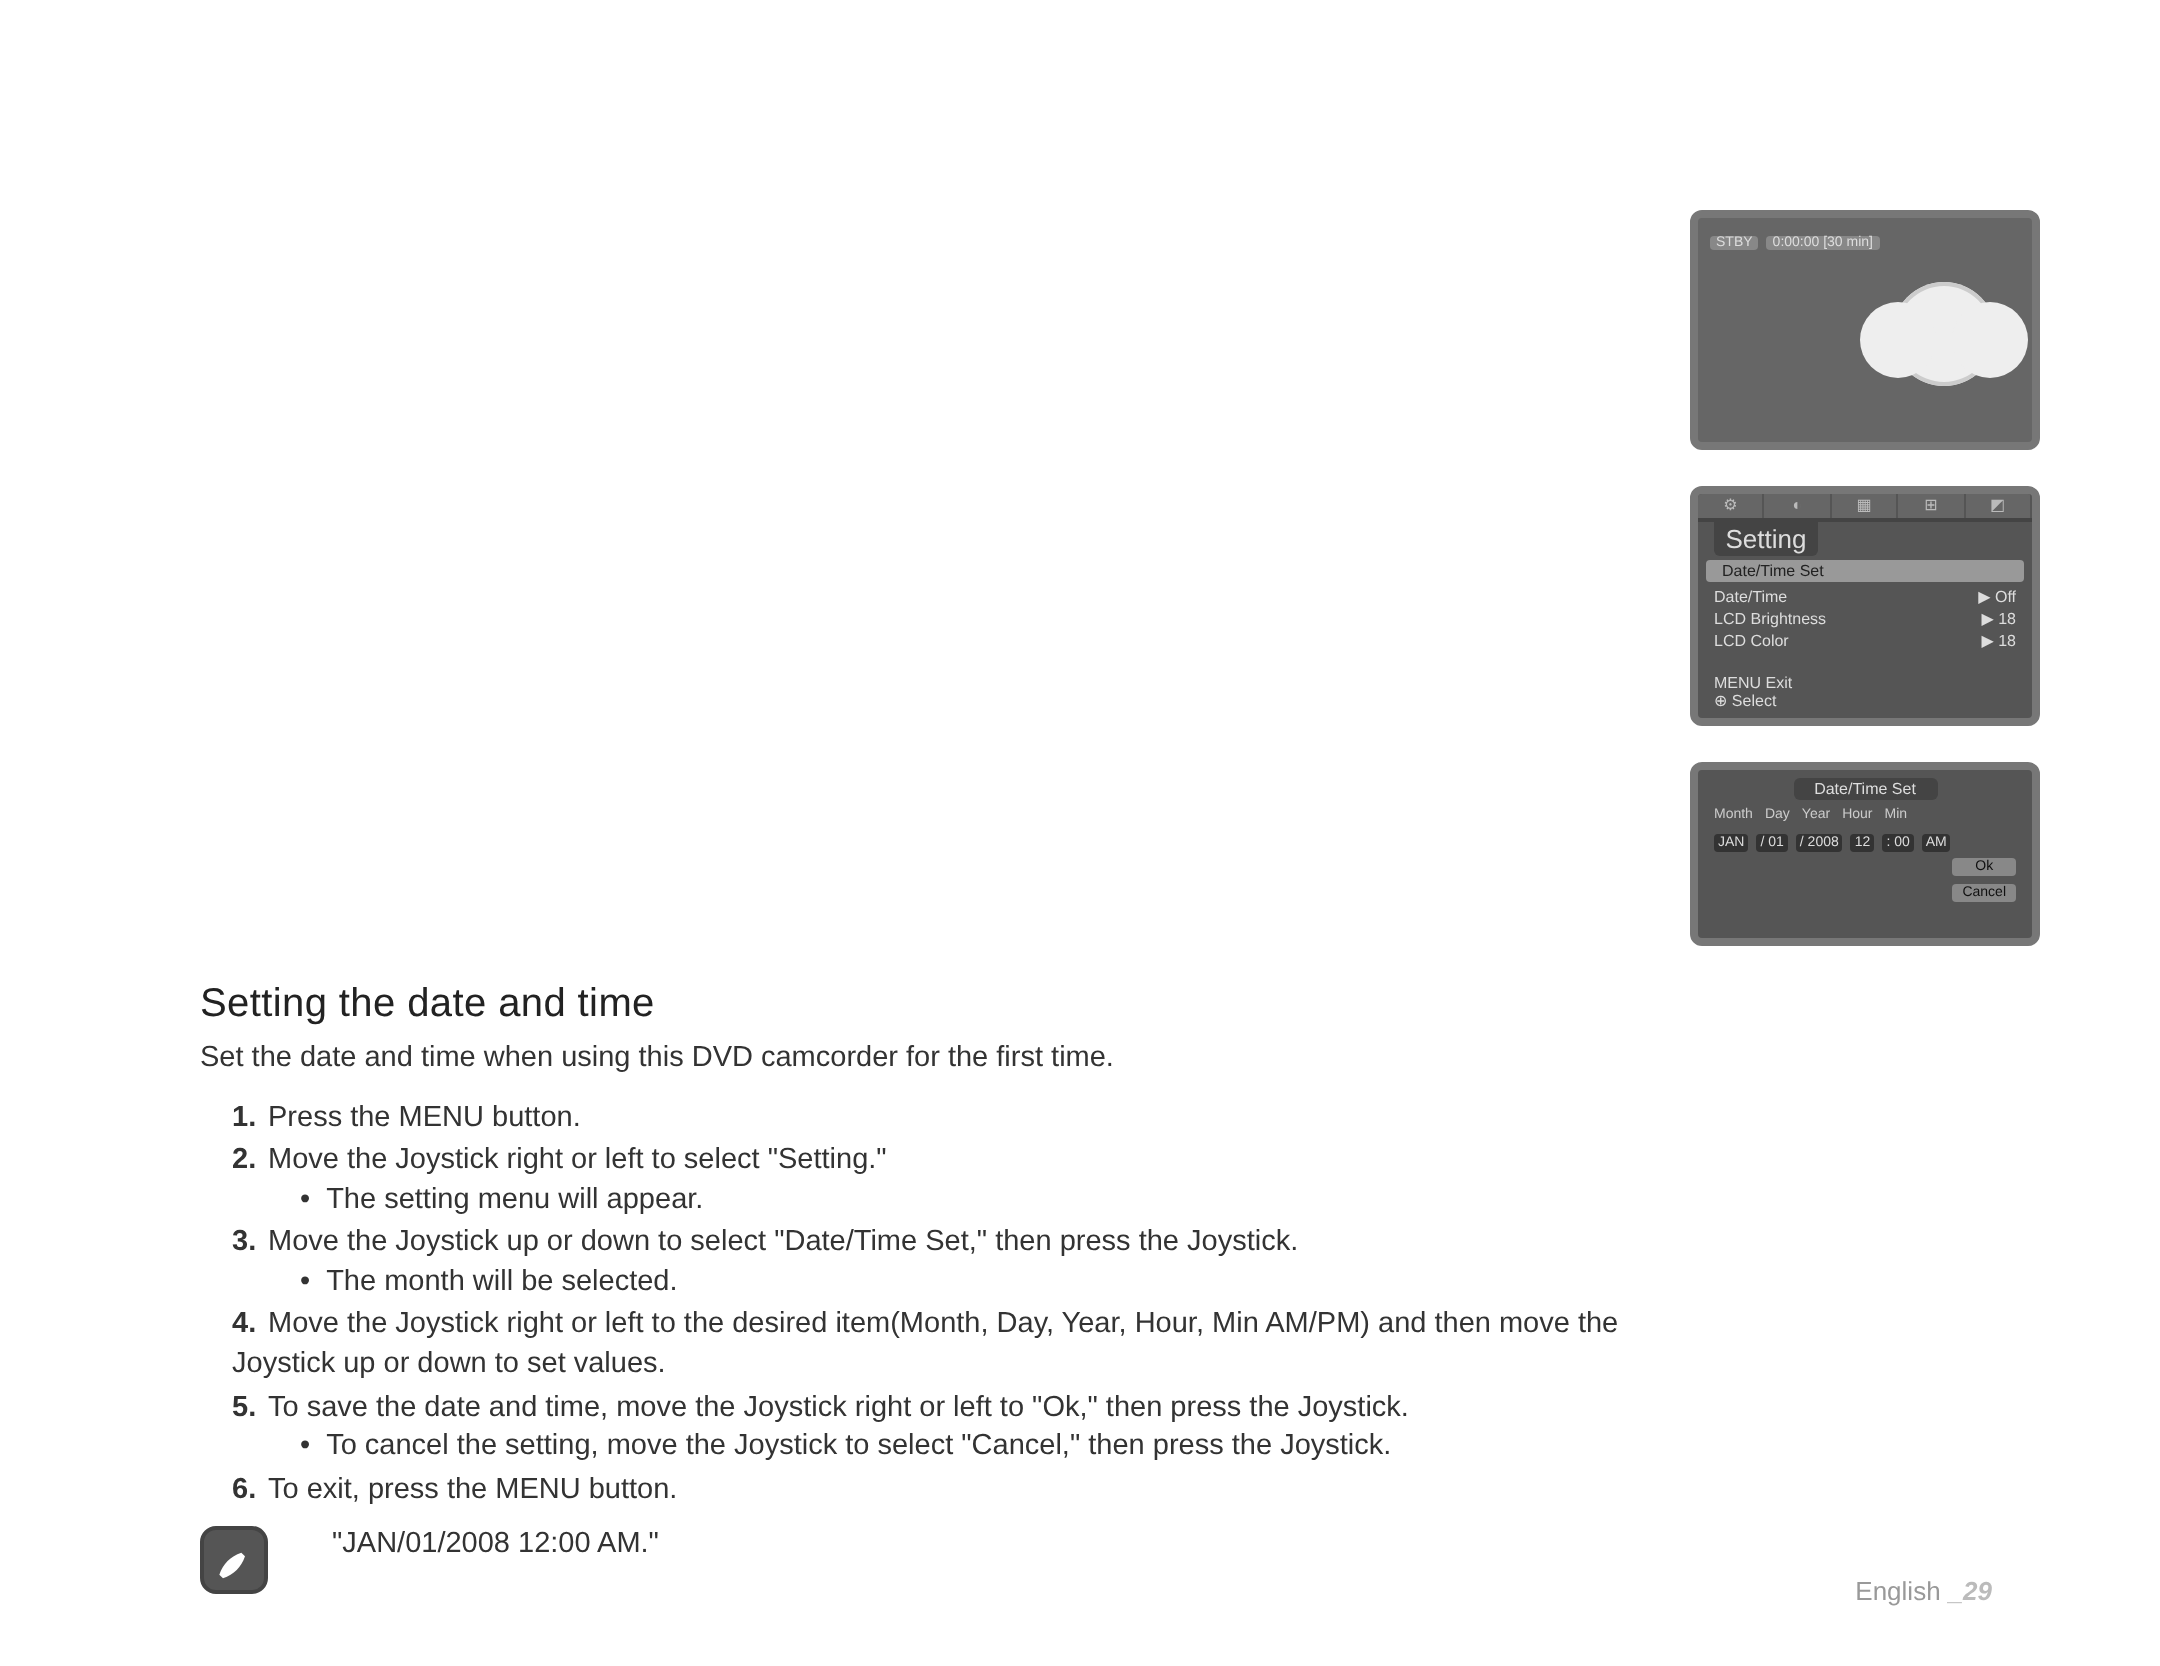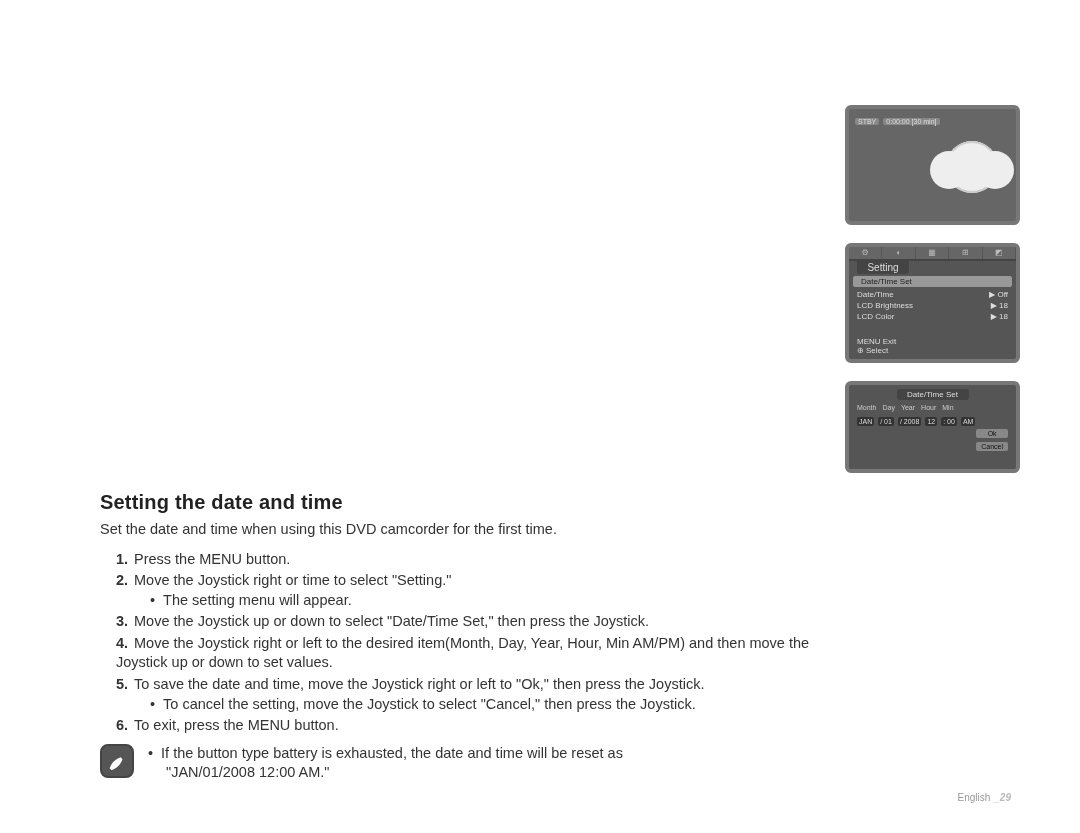--- a/index.html
+++ b/index.html
@@ -7,21 +7,21 @@
       font-family: Arial, Helvetica, sans-serif;
       font-size: 14.5px;
       color: #333;
       background: #fff;
       width: 1080px;
       height: 833px;
       position: relative;
       padding: 75px 60px 30px 100px;
     }
     .main-col { width: 760px; float: left; }
-    h2 { font-size: 20px; font-weight: 700; color: #222; margin-bottom: 6px; letter-spacing: 0.2px; }
+    h2 { font-size: 20px; font-weight: 400; color: #222; margin-bottom: 6px; letter-spacing: 0.2px; }
     .intro { line-height: 1.35; margin-bottom: 10px; }
     ol.steps { list-style: none; margin-left: 16px; }
     ol.steps > li { margin-bottom: 2px; line-height: 1.35; }
     ol.steps > li .num { display: inline-block; min-width: 18px; font-weight: 700; }
     .sub { margin-left: 34px; line-height: 1.35; }
     .sub::before { content: "•"; margin-right: 8px; }
     .b { font-weight: 400; }
     .note-row { display: flex; margin-top: 8px; }
     .note-icon {
       width: 34px; height: 34px;
@@ -53,30 +53,30 @@
       background:#eee; border-radius:50%;
       box-shadow: 0 0 0 2px #ccc inset; }
     .flower::before,.flower::after{content:"";position:absolute;background:#eee;border-radius:50%;width:38px;height:38px;}
     .flower::before{left:-16px;top:10px;}
     .flower::after{right:-16px;top:10px;}
     .scr2 { height: 120px; background:#555; }
     .scr2-row { font-size:8px; color:#ddd; padding:1px 8px; display:flex; justify-content:space-between; }
     .scr2-row.hl { background:#999; color:#222; margin:2px 4px; border-radius:2px;}
     .scr2-tab { height:14px; background:#666; border-bottom:2px solid #444; display:flex; font-size:8px;}
     .scr2-tab span{flex:1;text-align:center;border-right:1px solid #555;padding-top:1px;color:#bbb;}
-    .scr2-title{font-size:10px;color:#ddd;background:#444;width:52px;text-align:center;margin-left:8px;padding:1px 0;border-radius:0 0 3px 3px;}
+    .scr2-title{font-size:13px;color:#ddd;background:#444;width:52px;text-align:center;margin-left:8px;padding:1px 0;border-radius:0 0 3px 3px;}
     .scr2-footer{position:absolute;bottom:4px;left:0;right:0;font-size:8px;color:#ddd;padding:0 8px;display:flex;justify-content:space-between;flex-direction:column;}
     .scr3 { height: 92px; background:#555; }
     .scr3-title{background:#444;font-size:8px;color:#ddd;width:72px;margin:4px auto 4px;text-align:center;border-radius:3px;padding:1px 0;}
     .scr3-head{display:flex;font-size:7px;color:#ccc;padding:0 8px;gap:6px;}
     .scr3-val{display:flex;font-size:7px;color:#ddd;padding:6px 8px;gap:4px;align-items:center;}
     .scr3-val span{background:#333;padding:1px 2px;border-radius:2px;}
     .okc{position:absolute;right:8px;bottom:18px;display:flex;flex-direction:column;gap:4px;}
     .okc span{background:#888;color:#111;font-size:7px;padding:1px 5px;border-radius:2px;text-align:center;}
-    .footer { position:absolute; bottom:30px; right:69px; font-size:10px; }
+    .footer { position:absolute; bottom:30px; right:84px; font-size:13px; }
     .footer .lang{ color:#999; margin-right:4px; }
     .footer .pg{ color:#bbb; font-style:italic; font-weight:700; }
     .clearfix::after{content:"";display:table;clear:both;}
   </style>
 </head>
 <body>
 
 <div class="clearfix">
 
   <div class="sidebar">
@@ -145,46 +145,46 @@
     <h2>Setting the date and time</h2>
     <div class="intro">
       <div>Set the date and time when using this DVD camcorder for the first time.</div>
     </div>
 
     <ol class="steps">
       <li>
         <span class="num">1.</span><span>Press the </span><span class="b">MENU</span><span> button.</span>
       </li>
       <li>
-        <span class="num">2.</span><span>Move the </span><span class="b">Joystick</span><span> right or time to select "</span><span class="b">Setting.</span><span>"</span>
+        <span class="num">2.</span><span>Move the </span><span class="b">Joystick</span><span> right or left to select "</span><span class="b">Setting.</span><span>"</span>
         <div class="sub">The setting menu will appear.</div>
       </li>
       <li>
         <span class="num">3.</span><span>Move the </span><span class="b">Joystick</span><span> up or down to select "</span><span class="b">Date/Time Set,</span><span>" then press the </span><span class="b">Joystick.</span>
+        <div class="sub">The month will be selected.</div>
       </li>
       <li>
         <span class="num">4.</span><span>Move the </span><span class="b">Joystick</span><span> right or left to the desired item(Month, Day, Year, Hour, Min AM/PM) and then move the </span><span class="b">Joystick</span><span> up or down to set values.</span>
       </li>
       <li>
         <span class="num">5.</span><span>To save the date and time, move the </span><span class="b">Joystick</span><span> right or left to "</span><span class="b">Ok,</span><span>" then press the </span><span class="b">Joystick.</span>
         <div class="sub"><span>To cancel the setting, move the </span><span class="b">Joystick</span><span> to select "</span><span class="b">Cancel,</span><span>" then press the </span><span class="b">Joystick.</span></div>
       </li>
       <li>
         <span class="num">6.</span><span>To exit, press the </span><span class="b">MENU</span><span> button.</span>
       </li>
     </ol>
 
     <div class="note-row">
       <div class="note-icon">
         <svg width="22" height="22" viewBox="0 0 24 24">
             <path d="M4 20c2-6 6-10 12-12l2 2c-2 6-6 10-12 12zM14 6l4 4"></path>
           </svg>
       </div>
       <div class="notes">
-        <div class="sub"><span>If the button type battery is exhausted, the date and time will be reset as</span></div>
         <div class="cont b">"JAN/01/2008 12:00 AM."</div>
 
       </div>
     </div>
 
   </div>
 
 </div>
 
 <div class="footer">

